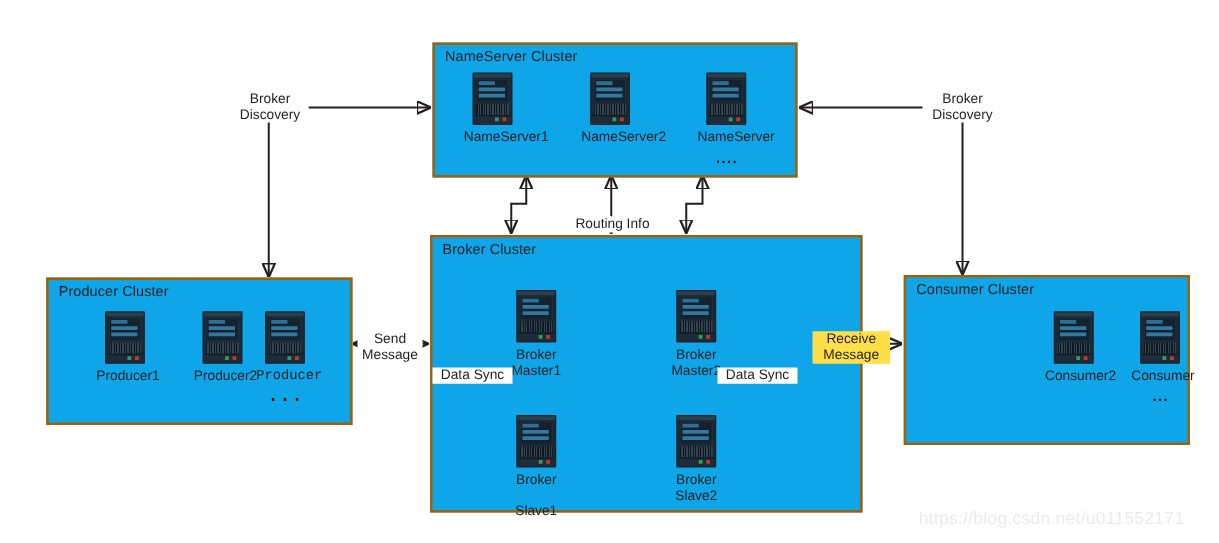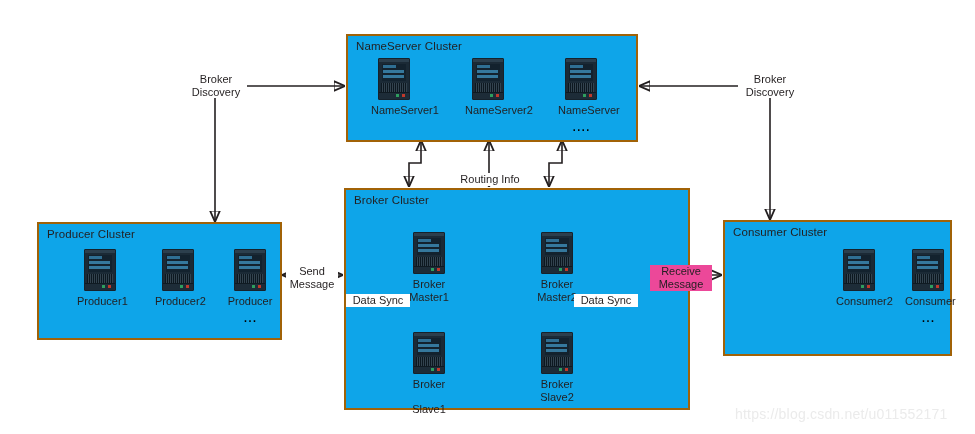--- a/index.html
+++ b/index.html
@@ -306,21 +306,21 @@
           </div>
         <div class="grille"></div>
         <div class="base">
             <span class="led g"></span>
             <span class="led r"></span>
           </div>
       </div>
       <div class="node-label">Producer2</div>
     </div>
 
-    <div class="node" style="left:188px;top:25px;">
+    <div class="node" style="left:166px;top:25px;font-family:Liberation Mono, monospace;">
       <div class="server-icon">
         <div class="cap"></div>
         <div class="screen">
             <i></i>
             <i></i>
             <i></i>
           </div>
         <div class="grille"></div>
         <div class="base">
             <span class="led g"></span>
@@ -382,21 +382,21 @@
     <span>Discovery</span>
   </div>
 
   <div class="edge-label" style="left:455px;top:159px;width:70px;background:#ffffff;margin-top:14px;">Routing Info</div>
 
   <div class="edge-label" style="left:286px;top:265px;width:52px;background:#ffffff;">
     <span>Send</span><br>
     <span>Message</span>
   </div>
 
-  <div class="edge-label" style="left:650px;top:265px;width:62px;background:#ec4899;">
+  <div class="edge-label" style="left:650px;top:265px;width:62px;background:#fde047;">
     <span>Receive</span><br>
     <span>Message</span>
   </div>
 
   <div class="edge-label" style="left:346px;top:294px;width:64px;background:#ffffff;">Data Sync</div>
 
   <div class="edge-label" style="left:574px;top:294px;width:64px;background:#ffffff;">Data Sync</div>
 
   <div class="watermark" style="left:735px;top:406px;">https://blog.csdn.net/u011552171</div>
 

